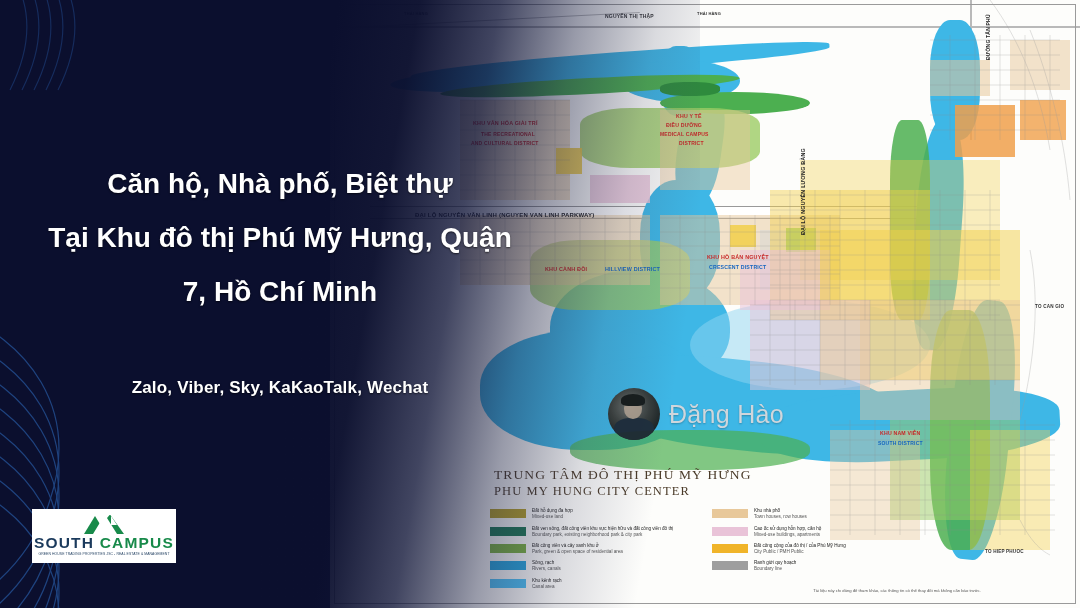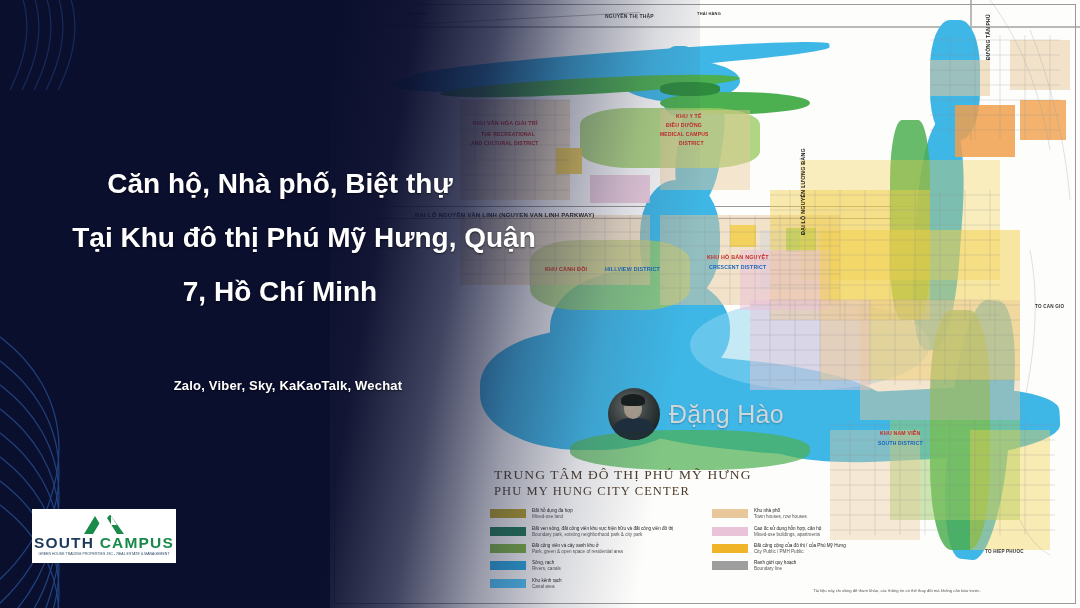--- a/index.html
+++ b/index.html
@@ -92,31 +92,31 @@
     letter-spacing:-.3px;line-height:1;
     text-shadow: -2px 0 1px rgba(0,229,255,.75), 2px 1px 2px rgba(255,0,200,.6);
   }
 
   .sub{
     position:absolute;left:0;width:560px;text-align:center;
     color:#ffffff;font-size:28px;font-weight:600;line-height:1.25;
     text-shadow:0 1px 2px rgba(0,0,0,.6);
   }
   .sub1{top:166px;}
-  .sub2{top:220px;margin-left:24px;}
+  .sub2{top:220px;}
   .sub3{top:274px;}
 
   .hotline{
     position:absolute;left:0;top:332px;width:560px;text-align:center;
     color:#ffffff;font-size:20px;font-weight:600;letter-spacing:.4px;
     text-shadow:0 1px 2px rgba(0,0,0,.6);
   }
   .socials{
-    position:absolute;left:8px;top:378px;width:560px;text-align:center;
-    color:#ffffff;font-size:13px;font-weight:bold;letter-spacing:.2px;
+    position:absolute;left:0;top:378px;width:560px;text-align:center;
+    color:#ffffff;font-size:17px;font-weight:bold;letter-spacing:.2px;
     text-shadow:0 1px 2px rgba(0,0,0,.6);
   }
 
   
   .logo-card{
     position:absolute;left:32px;top:509px;width:144px;height:54px;
     background:#ffffff;display:flex;flex-direction:column;
     align-items:center;justify-content:center;padding:2px 0 3px;
     box-sizing:border-box;
   }

